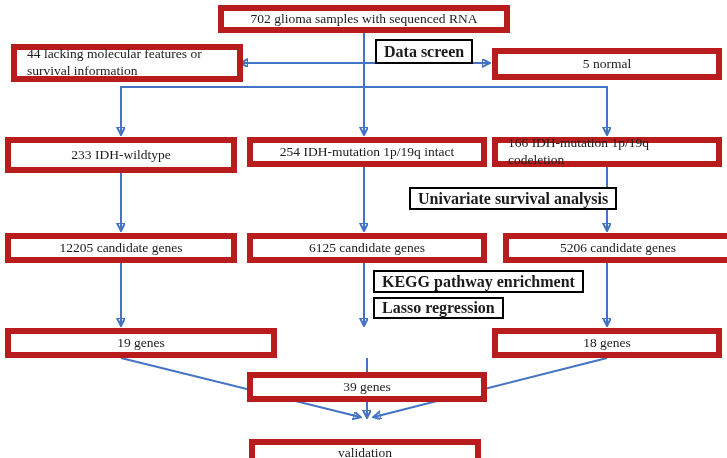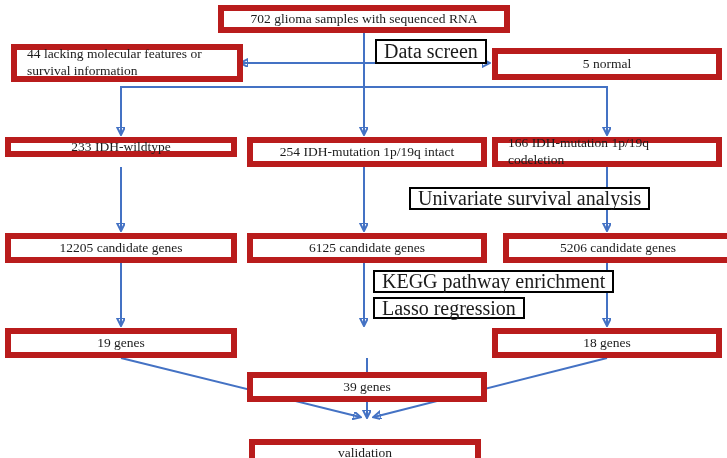--- a/index.html
+++ b/index.html
@@ -25,23 +25,24 @@
     padding:1px 10px;
   }
   .plabel{
     position:absolute;
     box-sizing:border-box;
     border:2.5px solid #000000;
     background:#ffffff;
     display:flex;
     align-items:center;
     justify-content:flex-start;
-    font-size:20px;
+    font-size:16px;
     padding:1px 7px;
     white-space:nowrap;
+    font-weight:bold;
   }
   svg.connectors{
     position:absolute;
     left:0;top:0;
     width:727px;height:458px;
     pointer-events:none;
   }
   svg.connectors line, svg.connectors path{
     stroke:#4472C4;
     stroke-width:2;
@@ -81,33 +82,33 @@
     <line x1="367" y1="358" x2="367" y2="417" marker-end="url(#arw)"></line>
     <line x1="607" y1="358" x2="374" y2="417" marker-end="url(#arw)"></line>
   </svg>
 
   <div class="node" style="left:218px;top:5px;width:292px;height:28px;">702 glioma samples with sequenced RNA</div>
 
   <div class="node" style="left:5px;top:44px;width:232px;height:38px;margin-left:6px;">44 lacking molecular features or survival information</div>
 
   <div class="node" style="left:492px;top:48px;width:230px;height:32px;">5 normal</div>
 
-  <div class="node" style="left:5px;top:137px;width:232px;height:20px;">233 IDH-wildtype</div>
+  <div class="node" style="left:5px;top:137px;width:232px;height:36px;">233 IDH-wildtype</div>
 
   <div class="node" style="left:247px;top:137px;width:240px;height:30px;">254 IDH-mutation 1p/19q intact</div>
 
   <div class="node" style="left:492px;top:137px;width:230px;height:30px;">166 IDH-mutation 1p/19q codeletion</div>
 
   <div class="node" style="left:5px;top:233px;width:232px;height:30px;">12205 candidate genes</div>
 
   <div class="node" style="left:247px;top:233px;width:240px;height:30px;">6125 candidate genes</div>
 
   <div class="node" style="left:492px;top:233px;width:230px;height:30px;margin-left:11px;">5206 candidate genes</div>
 
-  <div class="node" style="left:5px;top:328px;width:232px;height:30px;">19 genes</div>
+  <div class="node" style="left:5px;top:328px;width:272px;height:30px;">19 genes</div>
 
   <div class="node" style="left:247px;top:328px;width:240px;height:30px;margin-top:44px;">39 genes</div>
 
   <div class="node" style="left:492px;top:328px;width:230px;height:30px;">18 genes</div>
 
   <div class="node" style="left:249px;top:439px;width:232px;height:28px;">validation</div>
 
   <div class="plabel" style="left:375px;top:39px;height:25px;">Data screen</div>
 
   <div class="plabel" style="left:373px;top:187px;height:23px;margin-left:36px;">Univariate survival analysis</div>

